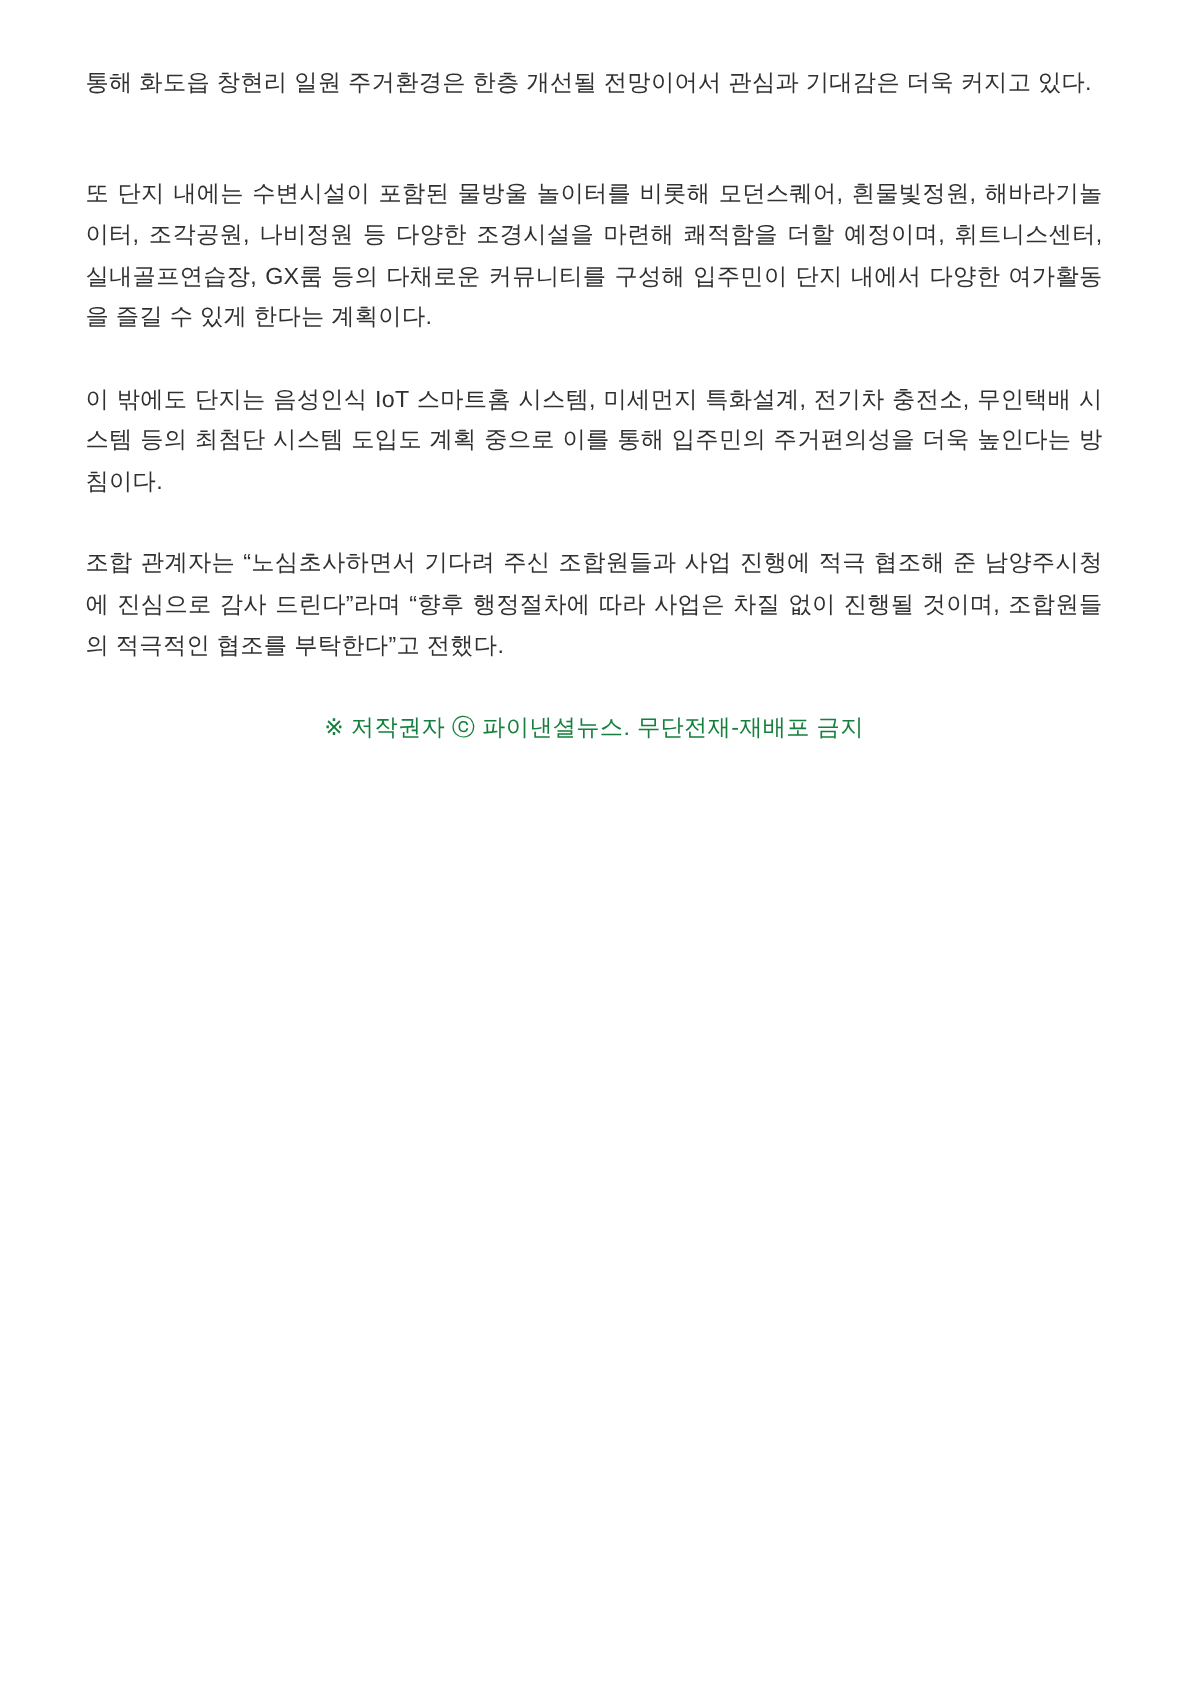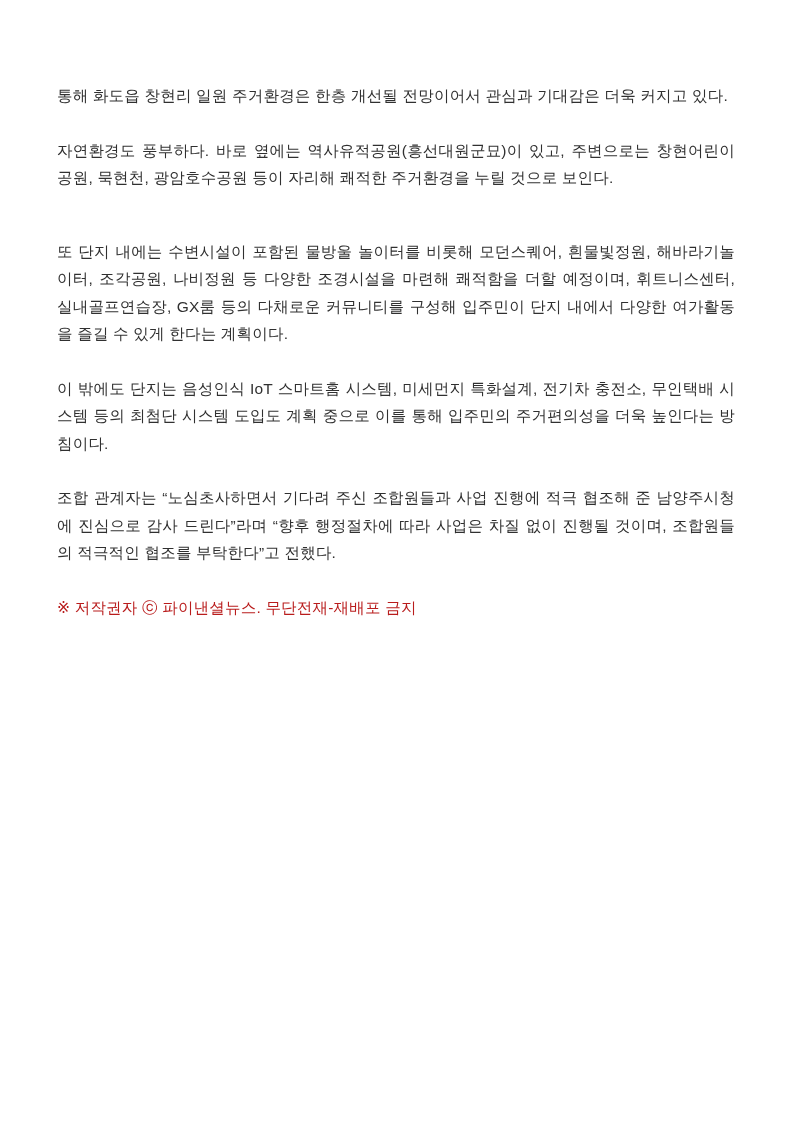--- a/index.html
+++ b/index.html
@@ -7,21 +7,20 @@
     padding: 0;
     background: #ffffff;
   }
   .page {
     position: relative;
     width: 794px;
     height: 790px;
     background: #ffffff;
     overflow: hidden;
     font-family: "Liberation Sans", "DejaVu Sans", sans-serif;
-    margin-top: 40px;
   }
   .article {
     position: absolute;
     left: 57px;
     top: 42px;
     width: 678px;
     color: #303030;
     font-size: 15.5px;
     line-height: 27.5px;
     text-align: justify;
@@ -30,42 +29,41 @@
   }
   .article p {
     margin: 0 0 27px 0;
   }
   .article p.extra-gap {
     margin-top: 46px;
   }
   .copyright {
     margin-top: 3px;
     font-size: 15.5px;
-    color: #b91c1c;
-    text-align: left;
+    color: #15803d;
+    text-align: center;
   }
   
   .smudge {
     position: absolute;
     pointer-events: none;
     background: radial-gradient(ellipse at center, rgba(90,90,90,0.07) 0%, rgba(120,120,120,0.04) 45%, rgba(255,255,255,0) 75%);
   }
   .smudge.s1 { left: 400px; top: 898px; width: 310px; height: 16px; }
   .smudge.s2 { left: 615px; top: 920px; width: 120px; height: 18px; }
   .smudge.s3 { left: 590px; top: 948px; width: 130px; height: 12px; }
   .smudge.s4 { left:  55px; top: 903px; width: 200px; height: 10px; opacity: .6; }
 </style>
 </head>
 <body>
 
 <div class="page">
 
   <div class="article">
     <p>통해 화도읍 창현리 일원 주거환경은 한층 개선될 전망이어서 관심과 기대감은 더욱 커지고 있다.</p>
-    <p>자연환경도 풍부하다. 바로 옆에는 역사유적공원(흥선대원군묘)이 있고, 주변으로는 창현어린이공원, 묵현천, 광암호수공원 등이 자리해 쾌적한 주거환경을 누릴 것으로 보인다.</p>
     <p class="extra-gap">또 단지 내에는 수변시설이 포함된 물방울 놀이터를 비롯해 모던스퀘어, 흰물빛정원, 해바라기놀이터, 조각공원, 나비정원 등 다양한 조경시설을 마련해 쾌적함을 더할 예정이며, 휘트니스센터, 실내골프연습장, GX룸 등의 다채로운 커뮤니티를 구성해 입주민이 단지 내에서 다양한 여가활동을 즐길 수 있게 한다는 계획이다.</p>
     <p>이 밖에도 단지는 음성인식 IoT 스마트홈 시스템, 미세먼지 특화설계, 전기차 충전소, 무인택배 시스템 등의 최첨단 시스템 도입도 계획 중으로 이를 통해 입주민의 주거편의성을 더욱 높인다는 방침이다.</p>
     <p>조합 관계자는 “노심초사하면서 기다려 주신 조합원들과 사업 진행에 적극 협조해 준 남양주시청에 진심으로 감사 드린다”라며 “향후 행정절차에 따라 사업은 차질 없이 진행될 것이며, 조합원들의 적극적인 협조를 부탁한다”고 전했다.</p>
     <div class="copyright">※ 저작권자 ⓒ 파이낸셜뉴스. 무단전재-재배포 금지</div>
   </div>
 
   <div class="smudge s1"></div>
   <div class="smudge s2"></div>
   <div class="smudge s3"></div>
   <div class="smudge s4"></div>

